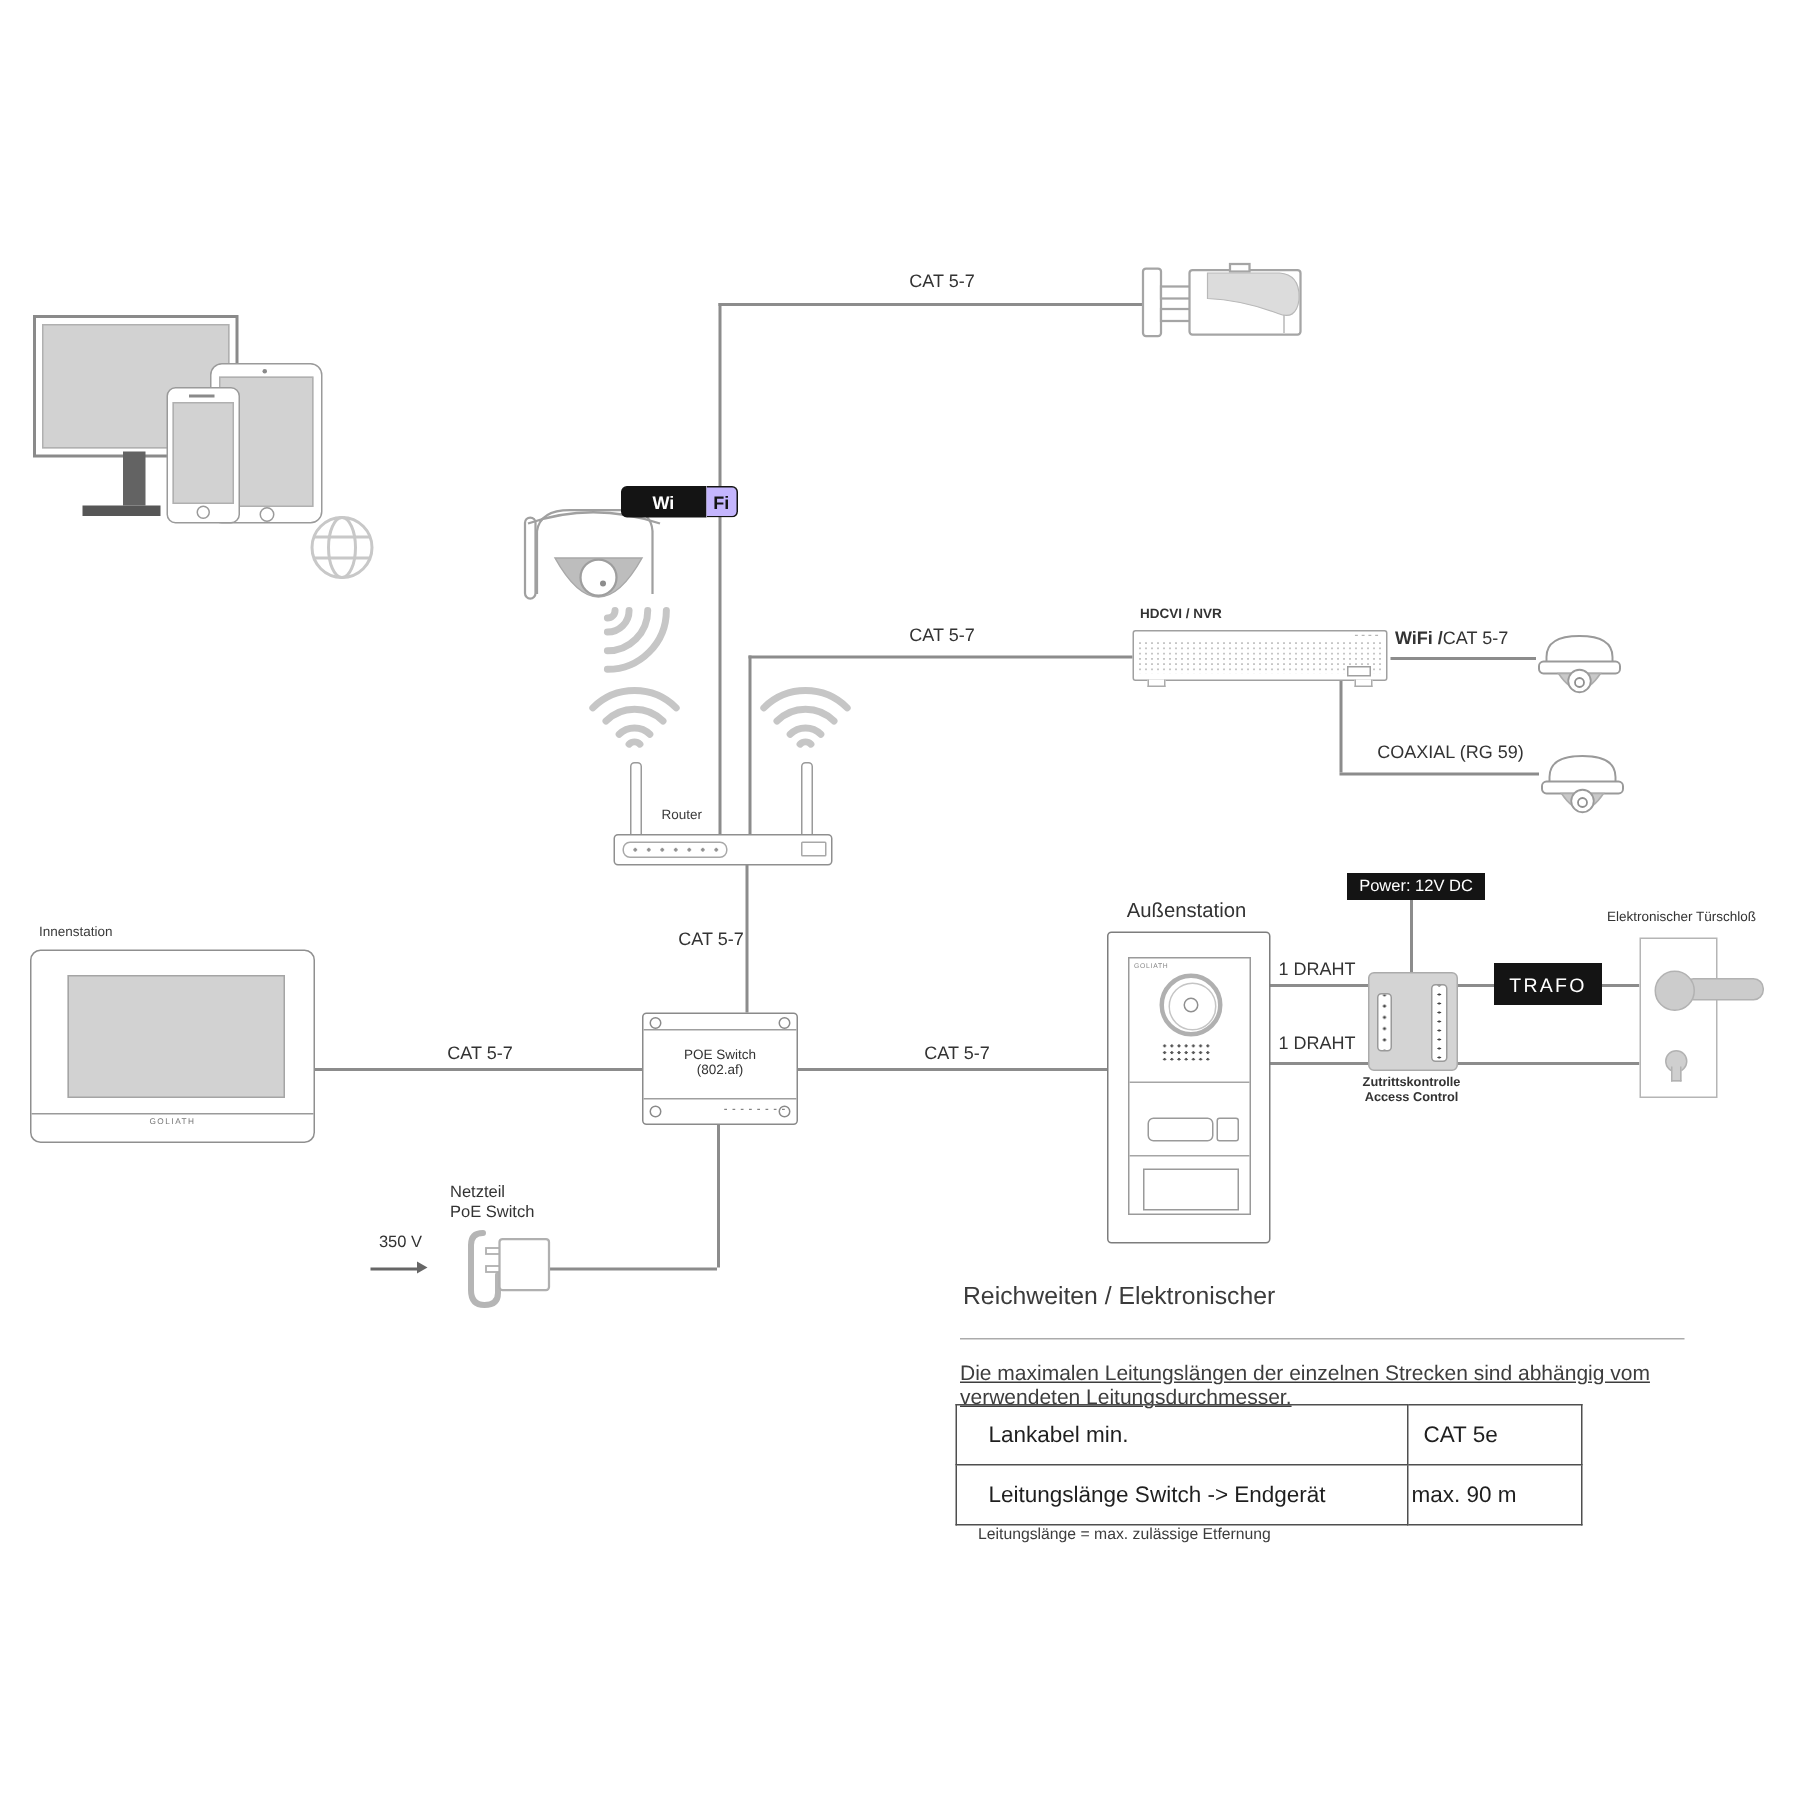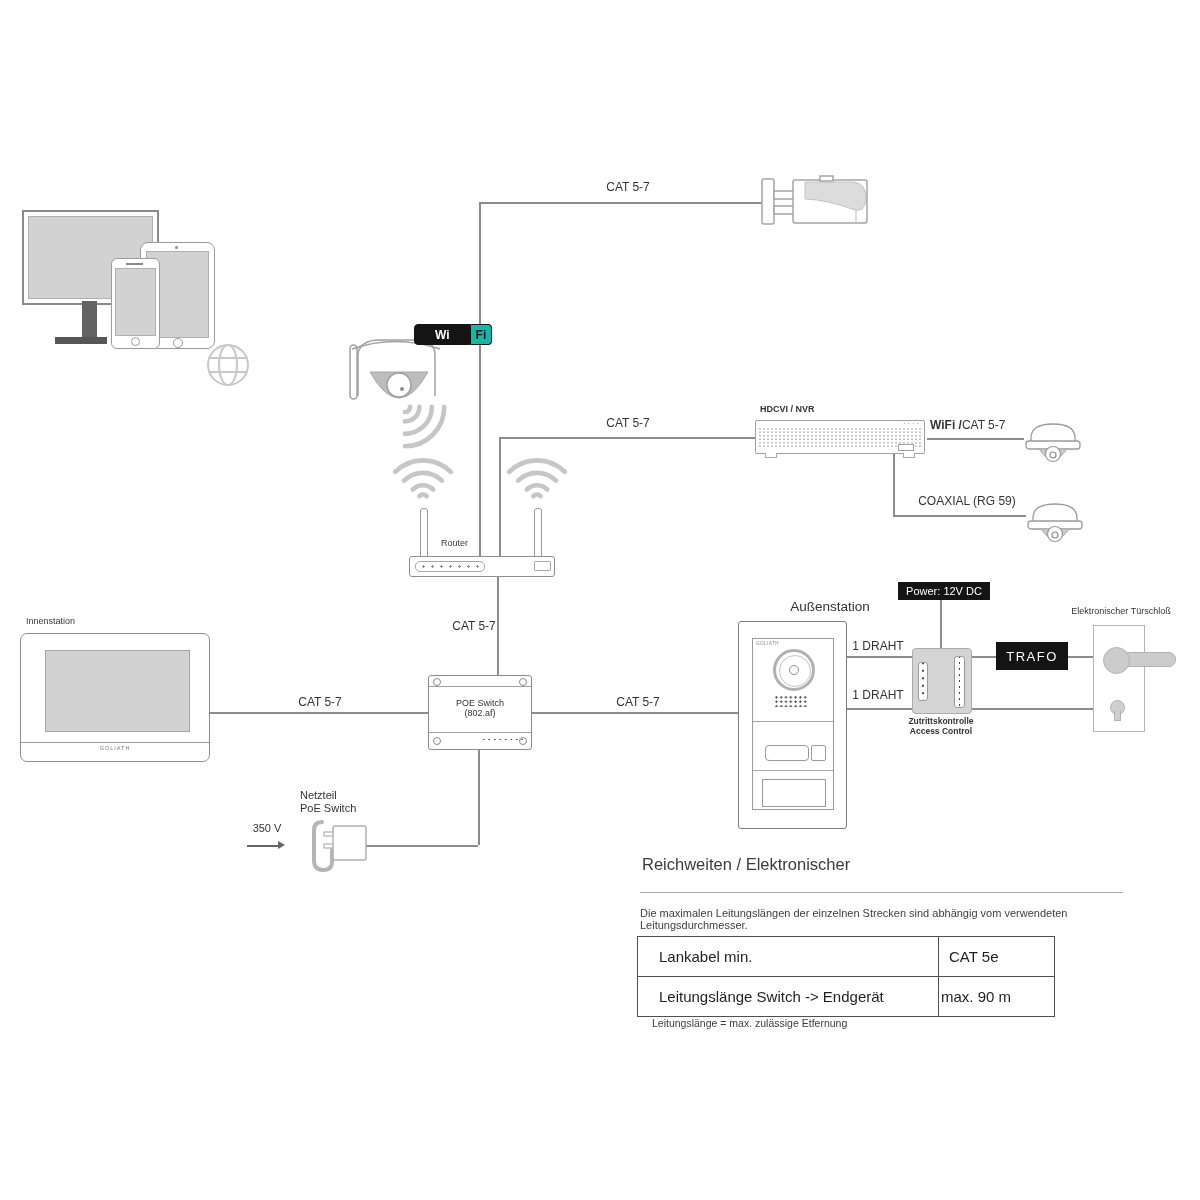--- a/index.html
+++ b/index.html
@@ -75,21 +75,21 @@
       <path d="M18,64 L18,22 Q20,8 40,8 L80,8 Q94,9 95,22 L95,64"></path>
       <path d="M12,17 Q55,2 100,17" fill="none"></path>
     </g>
     <path d="M30,40 Q59,92 88,40 Z" fill="#bdbdbd" stroke="#a8a8a8" stroke-width="1"></path>
     <circle cx="59" cy="53" r="12" fill="#fff" stroke="#9e9e9e" stroke-width="1.5"></circle>
     <circle cx="62" cy="57" r="2" fill="#8d8d8d"></circle>
   </svg>
 
   <div class="abs" style="left:414px;top:324px;height:21px;display:flex;z-index:4;">
     <div style="background:#141414;color:#fff;border:1.5px solid #141414;border-radius:4px 0 0 4px;font-size:12px;font-weight:bold;padding:1px 20px;display:flex;align-items:center;">Wi</div>
-    <div style="background:#14b8a6;color:#141414;border:1.5px solid #141414;border-left:none;border-radius:0 4px 4px 0;font-size:12px;font-weight:bold;padding:1px 5px;display:flex;align-items:center;">Fi</div>
+    <div style="background:#c4b5fd;color:#141414;border:1.5px solid #141414;border-left:none;border-radius:0 4px 4px 0;font-size:12px;font-weight:bold;padding:1px 5px;display:flex;align-items:center;">Fi</div>
   </div>
 
   <svg class="abs" style="left:390px;top:392px;transform:rotate(135deg);" width="62" height="62" viewBox="0 0 60 60">
     <g fill="none" stroke="#c6c6c6" stroke-width="4.5" stroke-linecap="round">
       <path d="M26.5,48.5 A5 5 0 0 1 33.5,48.5"></path>
       <path d="M20.1,42.1 A14 14 0 0 1 39.9,42.1"></path>
       <path d="M11.6,33.6 A26 26 0 0 1 48.4,33.6"></path>
       <path d="M3.1,25.1 A38 38 0 0 1 56.9,25.1"></path>
     </g>
   </svg>
@@ -194,21 +194,21 @@
   <div class="lbl center" style="left:267px;top:822px;font-size:11px;">350 V</div>
   <div class="ln lnh" style="left:247px;top:845px;width:32px;background:#666;"></div>
   <div class="abs" style="left:278px;top:841px;width:0;height:0;border-left:7px solid #666;border-top:4.5px solid rgba(0,0,0,0);border-bottom:4.5px solid rgba(0,0,0,0);"></div>
   <svg class="abs" style="left:306px;top:820px;" width="62" height="56" viewBox="0 0 62 56">
     <path d="M16,2 Q8,2 8,10 L8,40 Q8,50 17,50 Q26,50 26,42 L26,30" fill="none" stroke="#b5b5b5" stroke-width="4" stroke-linecap="round"></path>
     <rect x="18" y="12" width="10" height="4" fill="#fff" stroke="#b0b0b0" stroke-width="1.2"></rect>
     <rect x="18" y="24" width="10" height="4" fill="#fff" stroke="#b0b0b0" stroke-width="1.2"></rect>
     <rect x="27" y="6" width="33" height="34" rx="2" fill="#fff" stroke="#b0b0b0" stroke-width="1.5"></rect>
   </svg>
 
-  <div class="lbl center" style="left:791px;top:599px;font-size:13.5px;margin-left:39px;">Außenstation</div>
+  <div class="lbl center" style="left:791px;top:599px;font-size:13.5px;">Außenstation</div>
   <div class="abs" style="left:738px;top:621px;width:107px;height:206px;border:1.5px solid #7d7d7d;border-radius:3px;background:#fff;">
     <div class="abs" style="left:13px;top:16px;width:80px;height:170px;border:1px solid #9a9a9a;">
       <div class="abs" style="left:3px;top:2px;font-size:4.5px;letter-spacing:0.5px;color:#888;">GOLIATH</div>
       <div class="abs" style="left:20px;top:10px;width:36px;height:36px;border:3.5px solid #b0b0b0;border-radius:50%;background:#fff;">
         <div class="abs" style="left:3px;top:3px;width:30px;height:30px;border:1px solid #c5c5c5;border-radius:50%;"></div>
         <div class="abs" style="left:13px;top:13px;width:8px;height:8px;border:1.5px solid #8f8f8f;border-radius:50%;"></div>
       </div>
       <div class="abs" style="left:21px;top:56px;width:33px;height:12px;background-image:radial-gradient(#555 1px, rgba(0,0,0,0) 1.1px);background-size:4.8px 4.5px;"></div>
       <div class="abs" style="left:0;right:0;top:82px;height:1px;background:#a5a5a5;"></div>
       <div class="abs" style="left:12px;top:106px;width:42px;height:14px;border:1px solid #9a9a9a;border-radius:4px;"></div>
@@ -236,21 +236,21 @@
 
   <div class="lbl center" style="left:1121px;top:606px;font-size:9px;">Elektronischer Türschloß</div>
   <div class="abs" style="left:1093px;top:625px;width:50px;height:105px;border:1px solid #b5b5b5;background:#fff;"></div>
   <div class="abs" style="left:1122px;top:652px;width:52px;height:13px;border-radius:7px;background:#cccccc;border:1px solid #b2b2b2;"></div>
   <div class="abs" style="left:1103px;top:647px;width:25px;height:25px;border-radius:50%;background:#cccccc;border:1px solid #b2b2b2;"></div>
   <div class="abs" style="left:1110px;top:700px;width:13px;height:13px;border-radius:50%;background:#cfcfcf;border:1px solid #b2b2b2;"></div>
   <div class="abs" style="left:1114px;top:711px;width:5px;height:9px;background:#cfcfcf;border:1px solid #b2b2b2;border-top:none;"></div>
 
   <div class="abs" style="left:642px;top:855px;font-size:16.5px;color:#3b3b3b;">Reichweiten / Elektronischer</div>
   <div class="ln lnh" style="left:640px;top:892px;width:483px;background:#ababab;height:1px;"></div>
-  <div class="abs" style="left:640px;top:907px;width:520px;font-size:11px;color:#3d3d3d;">Die maximalen Leitungslängen der einzelnen Strecken sind abhängig vom verwendeten Leitungsdurchmesser.</div>
+  <div class="abs" style="left:640px;top:907px;width:520px;font-size:14px;color:#3d3d3d;text-decoration:underline;">Die maximalen Leitungslängen der einzelnen Strecken sind abhängig vom verwendeten Leitungsdurchmesser.</div>
 
   <table class="spec abs" style="left:637px;top:936px;">
     <tbody>
       <tr>
         <td style="width:278px;height:37px;padding-left:21px;">Lankabel min.</td>
         <td style="width:104px;padding-left:10px;">CAT 5e</td>
       </tr>
       <tr>
         <td style="height:37px;padding-left:21px;">Leitungslänge Switch -&gt; Endgerät</td>
         <td style="padding-left:2px;">max. 90 m</td>

